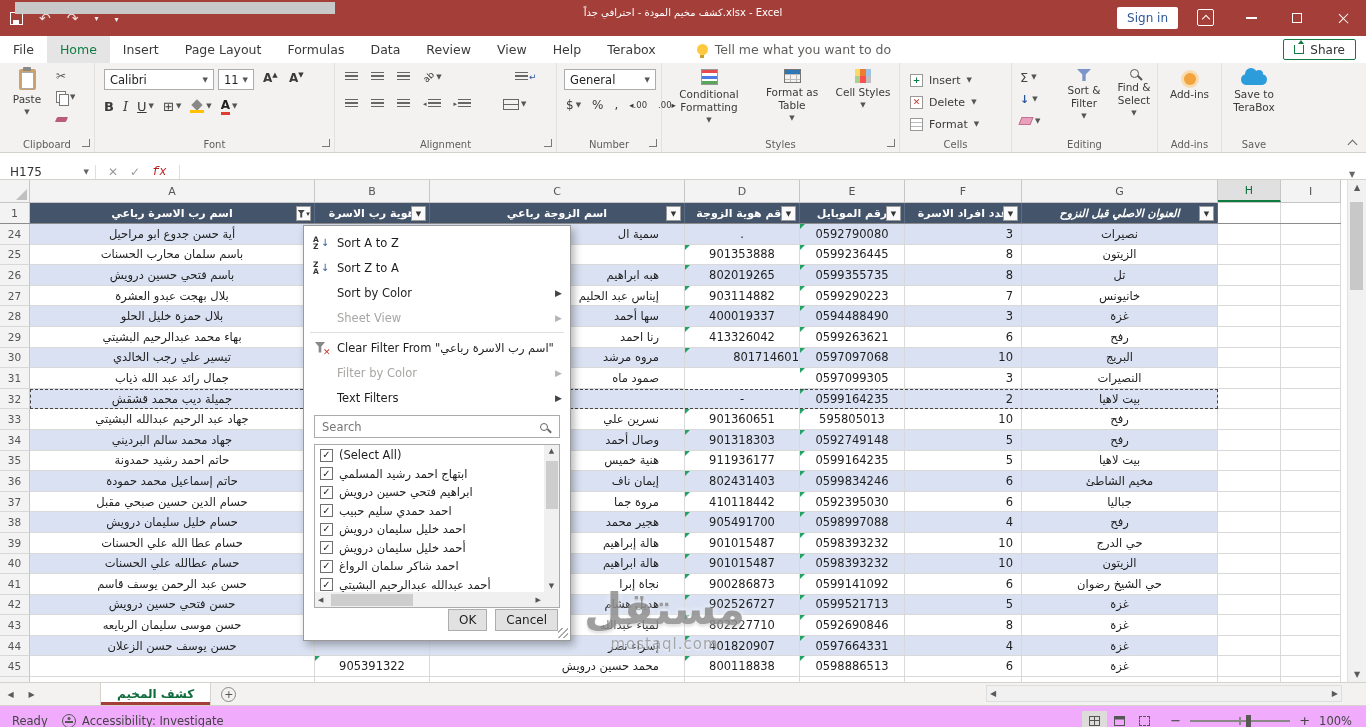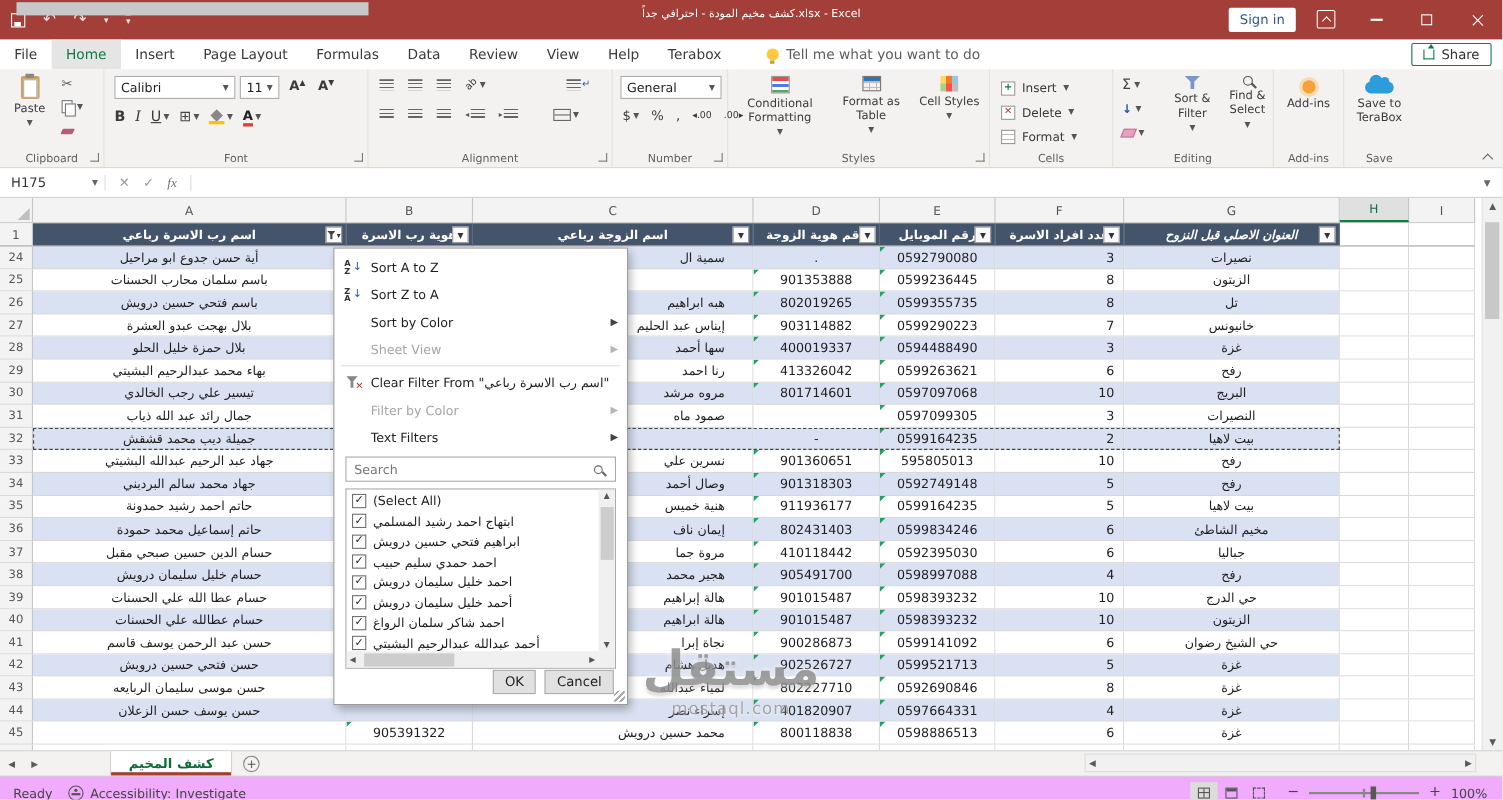--- a/index.html
+++ b/index.html
@@ -122,25 +122,25 @@
   .magic{width:9px;height:9px;border:1.6px solid #555;border-radius:50%;position:relative}
   .magic::after{content:'';position:absolute;width:6px;height:1.6px;background:#555;transform:rotate(45deg);right:-5px;bottom:-2px}
   .addot{width:12px;height:12px;border-radius:50%;background:#F2A33C;box-shadow:0 0 0 3px #F8DCB0}
   .cloudic{position:relative;width:26px;height:11px;background:#2D9CDB;border-radius:7px;margin-top:7px}
   .cloudic::before{content:'';position:absolute;left:4px;top:-6px;width:12px;height:12px;border-radius:50%;background:#2D9CDB}
   .cloudic::after{content:'';position:absolute;left:14px;top:-4px;width:8px;height:8px;border-radius:50%;background:#2D9CDB}
   .ribcol{position:absolute;right:9px;bottom:6px;width:8px;height:8px}
   .ribcol i{display:block;width:7px;height:7px;border-top:1.5px solid #666;border-right:1.5px solid #666;transform:rotate(-45deg);margin-top:3px}
 
   
-  .fbar{position:absolute;top:153px;left:0;right:0;height:27px;background:#fff;border-bottom:1px solid #D5D2CE;display:flex;align-items:center;font-size:12px;color:#333}
+  .fbar{position:absolute;top:153px;left:0;right:0;height:27px;background:#fff;border-bottom:1px solid #D5D2CE;display:flex;align-items:flex-end;font-size:12px;color:#333}
   .namebox{width:96px;display:flex;align-items:center;padding-left:10px;position:relative;border-right:1px solid #E1DFDD}
   .namebox .nbar{position:absolute;right:6px;font-size:7px;color:#666}
   .fbb{display:flex;align-items:center;gap:12px;padding:0 12px;color:#9a9a9a;border-right:1px solid #E1DFDD}
-  .fbb .fx{font-family:Liberation Serif, serif;font-style:italic;color:#737373}
+  .fbb .fx{font-family:Liberation Mono, monospace;font-style:italic;color:#b91c1c}
   .fb-input{flex:1}
   .fb-exp{width:28px;display:flex;align-items:center;justify-content:center;font-size:8px;color:#666}
 
   
   .colheads{position:absolute;top:180px;left:0;width:1341px;height:23px;display:flex;background:#F3F3F3;border-bottom:1px solid #C6C6C6;font-size:11px;color:#555}
   .corner{width:30px;flex:none;border-right:1px solid #C6C6C6;position:relative}
   .corner::after{content:'';position:absolute;right:2px;bottom:2px;border-left:11px solid transparent;border-bottom:11px solid #C0C0C0}
   .colh{display:flex;align-items:center;justify-content:center;border-right:1px solid #C6C6C6;height:100%;flex:none}
   .colh-active{background:#E0E0E0;color:#0E703C;border-bottom:2px solid #107C41}
 
@@ -718,21 +718,21 @@
       </div>
       <div class="grow">
         <div class="gut">30</div>
         <div class="cell c-a band" style="width: 285px;">
           <span>تيسير علي رجب الخالدي</span>
         </div>
         <div class="cell c-b band" style="width: 115px;"></div>
         <div class="cell c-c band" style="width: 255px;">
           <span>مروه مرشد</span>
         </div>
-        <div class="cell c-d band" style="width: 115px;">
+        <div class="cell c-d band" style="width: 115px; justify-content: flex-end;">
           <span>801714601</span>
           <i class="gi"></i>
         </div>
         <div class="cell c-e band" style="width: 105px;">
           <span>0597097068</span>
           <i class="gi"></i>
         </div>
         <div class="cell c-f band" style="width: 117px;">
           <span>10</span>
         </div>

